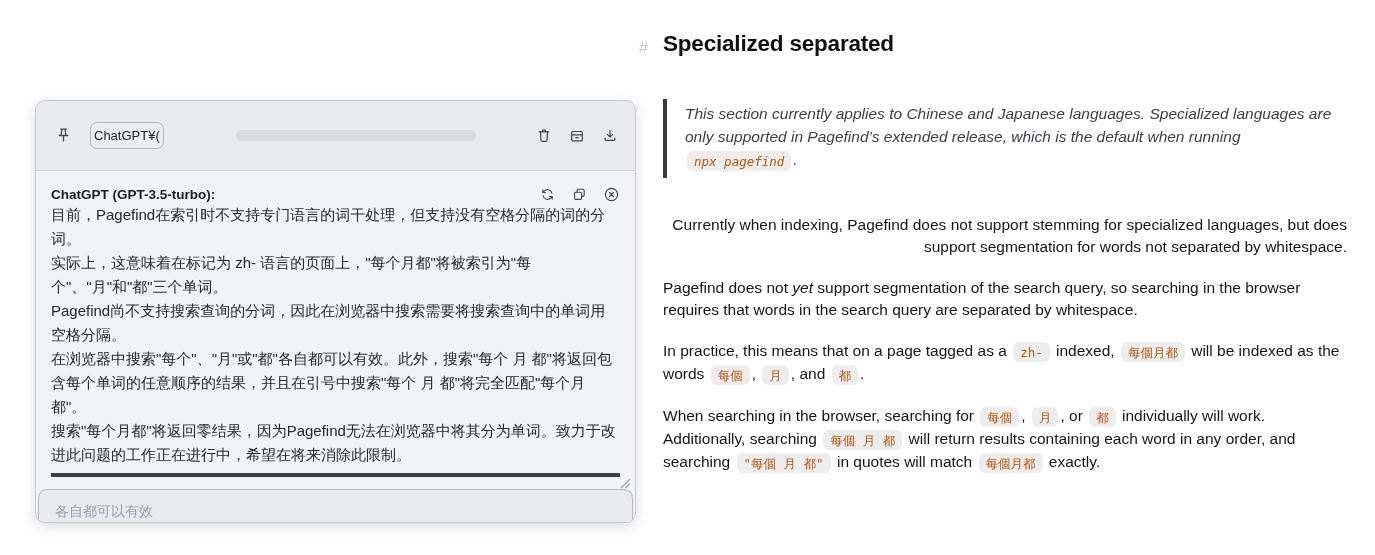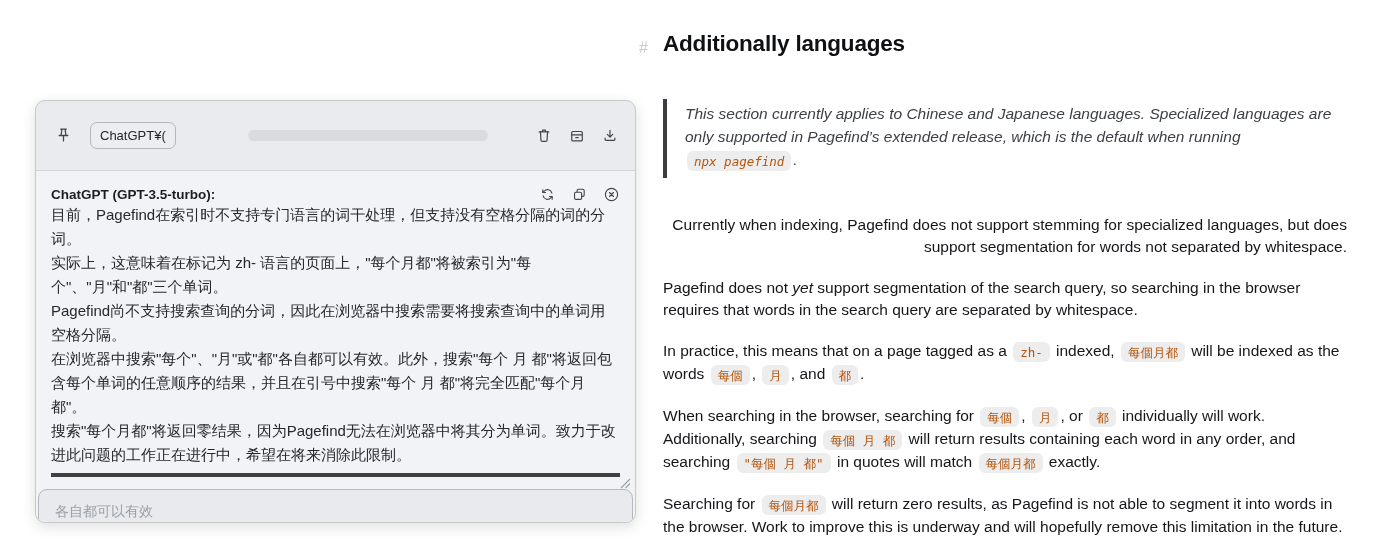--- a/index.html
+++ b/index.html
@@ -20,21 +20,21 @@
   }
   .w-header {
     flex:0 0 70px; display:flex; align-items:center;
     padding:0 16px 0 18px; border-bottom:1px solid #d2d4d8;
   }
   .icon-btn { background:none; border:none; padding:0; margin:0; cursor:pointer;
     display:flex; align-items:center; justify-content:center; }
   .icon-btn svg { display:block; }
   .ic { stroke:#41454c; fill:none; stroke-width:1.6; stroke-linecap:round; stroke-linejoin:round; }
   .model-btn {
-    margin-left:17px; padding:6px 9px; font-size:13px; color:#22252a;
+    margin-left:17px; padding:6px 3px; font-size:13px; color:#22252a;
     background:#ecedf0; border:1px solid #b4b7bd; border-radius:7px;
     font-family:inherit; cursor:pointer; line-height:1;
   }
   .drag-bar {
     margin-left:72px; width:240px; height:11px; border-radius:6px;
     background:#d9dbde; cursor:grab;
   }
   .w-tools { margin-left:auto; display:flex; align-items:center; gap:15px; }
 
   .w-body {
@@ -176,23 +176,22 @@
     <div class="w-input">
       <div class="ph">各自都可以有效</div>
 
     </div>
   </div>
 </div>
 
 <div class="doc">
   <h1 class="doc-h1">
     <a class="hash">#</a>
-    <span>Additionally languages</span>
+    <span>Specialized separated</span>
   </h1>
 
   <blockquote class="note"><span>This section currently applies to Chinese and Japanese languages. Specialized languages are only supported in Pagefind’s extended release, which is the default when running </span><code>npx pagefind</code><span>.</span></blockquote>
 
   <p><span>Currently when indexing, Pagefind does not support stemming for specialized languages, but does support segmentation for words not separated by whitespace.</span></p>
   <p><span>Pagefind does not </span><em>yet</em><span> support segmentation of the search query, so searching in the browser requires that words in the search query are separated by whitespace.</span></p>
   <p><span>In practice, this means that on a page tagged as a </span><code>zh-</code><span> indexed, </span><code>每個月都</code><span> will be indexed as the words </span><code>每個</code><span>, </span><code>月</code><span>, and </span><code>都</code><span>.</span></p>
   <p><span>When searching in the browser, searching for </span><code>每個</code><span>, </span><code>月</code><span>, or </span><code>都</code><span> individually will work. Additionally, searching </span><code>每個 月 都</code><span> will return results containing each word in any order, and searching </span><code>"每個 月 都"</code><span> in quotes will match </span><code>每個月都</code><span> exactly.</span></p>
-  <p><span>Searching for </span><code>每個月都</code><span> will return zero results, as Pagefind is not able to segment it into words in the browser. Work to improve this is underway and will hopefully remove this limitation in the future.</span></p>
 </div>
 
 </body></html>

